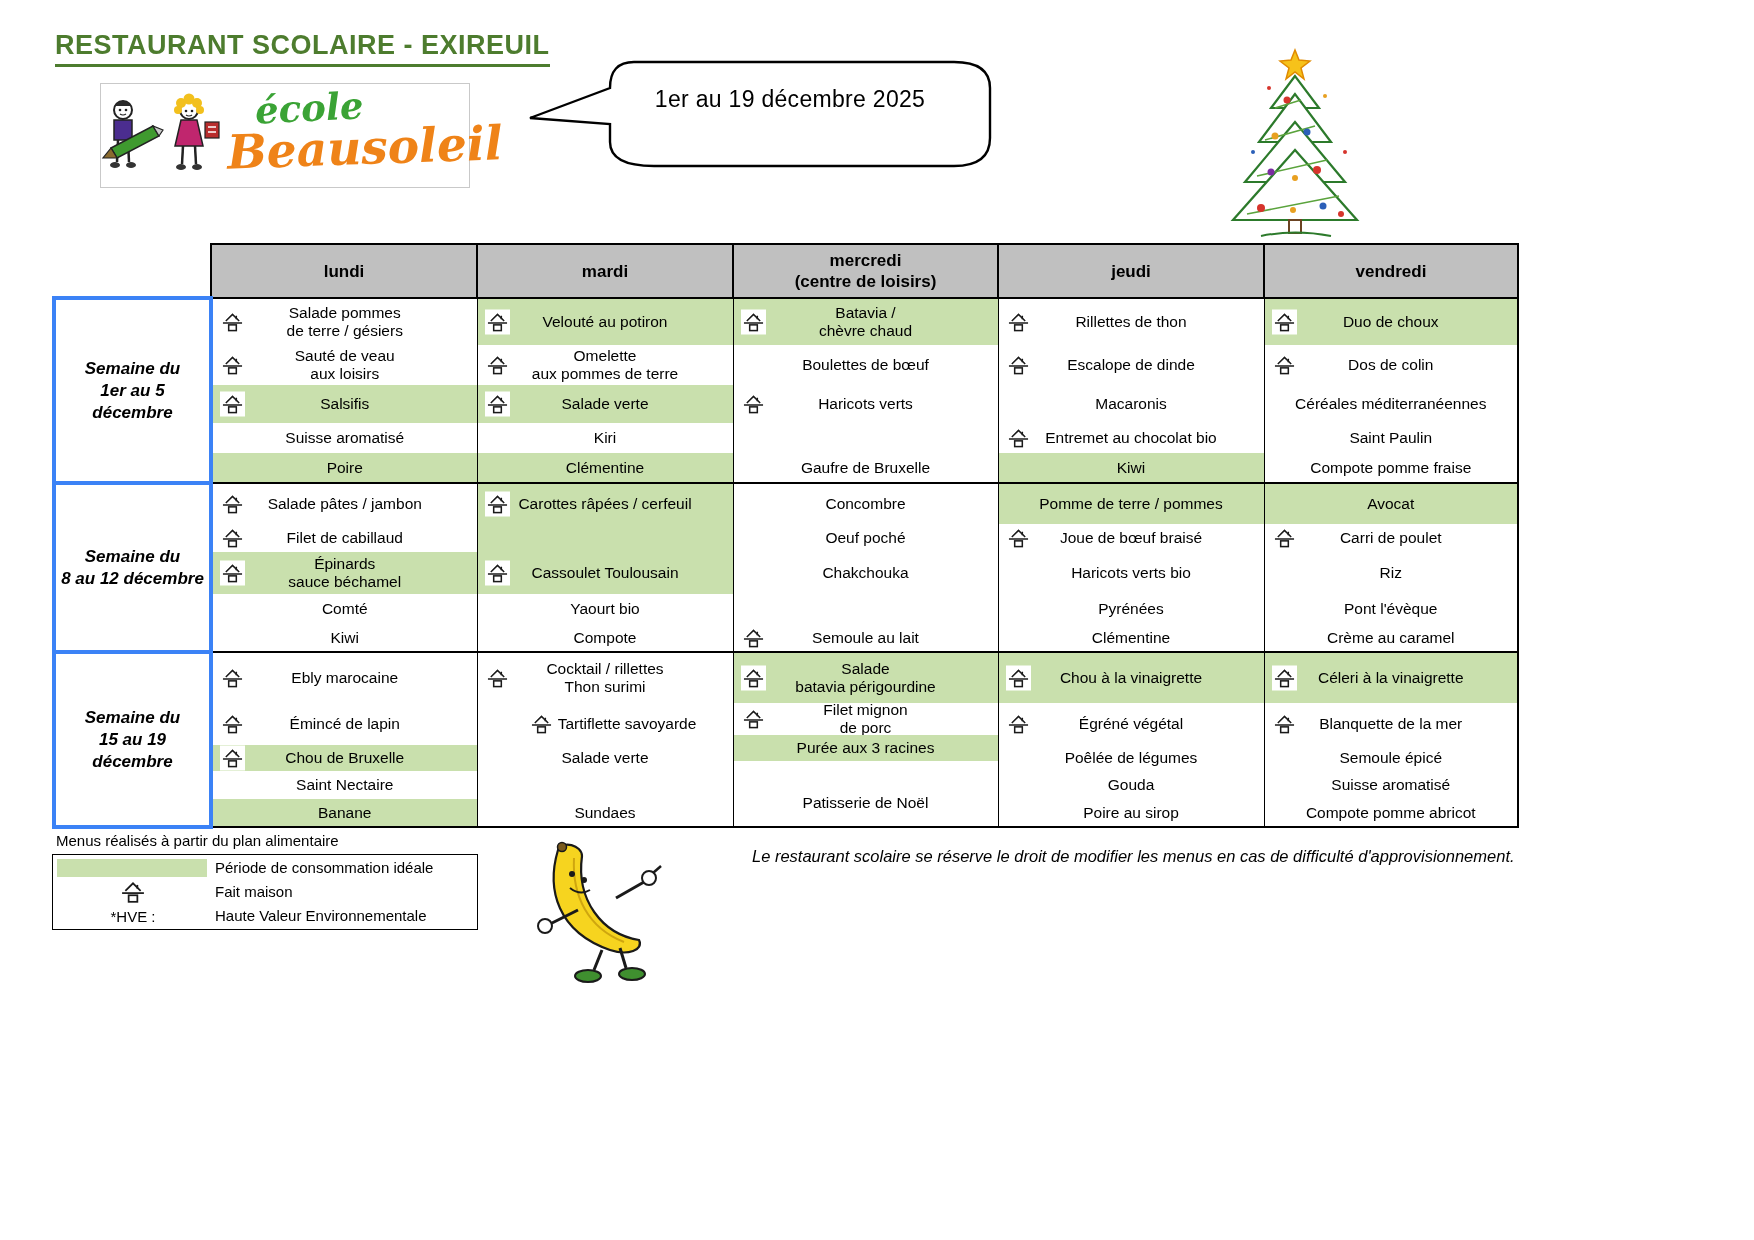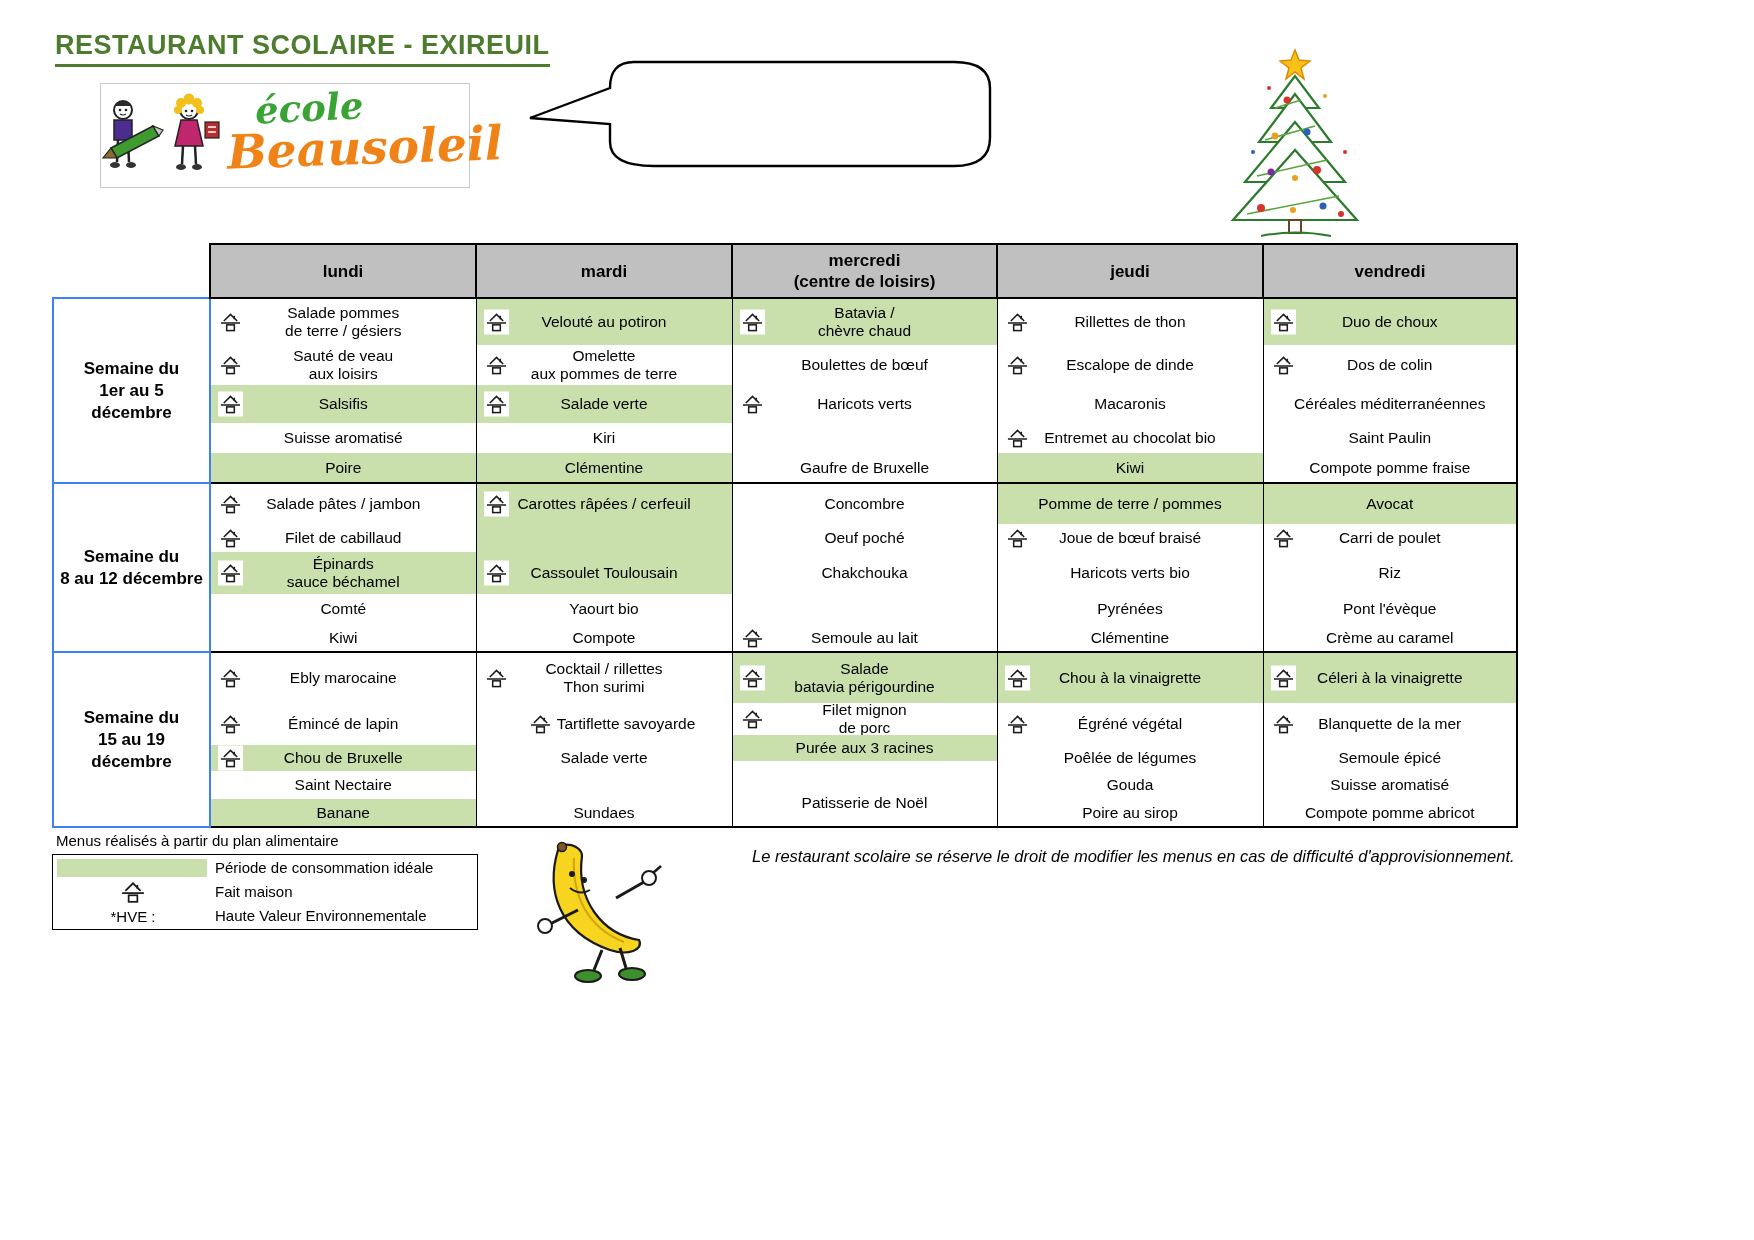--- a/index.html
+++ b/index.html
@@ -37,22 +37,22 @@
   
   #table-root{position:absolute;left:52px;top:243px;}
   table.menu-table{border-collapse:collapse;table-layout:fixed;}
   table.menu-table th,table.menu-table td{padding:0;}
   th.day-header{
     border:2px solid #000;background:#c0c0c0;height:52px;
     font-size:17px;font-weight:bold;text-align:center;vertical-align:middle;line-height:21px;
   }
   th.blank-header{border:none;background:transparent;}
   td.week-label{
-    border:2px solid #3b82f6;text-align:center;vertical-align:middle;
-    font-size:17px;font-weight:bold;line-height:22px;background:#fff;
+    border:4px solid #3b82f6;text-align:center;vertical-align:middle;
+    font-size:17px;font-weight:bold;line-height:22px;background:#fff;font-style:italic;
   }
   td.day-cell{
     border:1px solid #000;border-top-width:2px;border-bottom-width:2px;
     vertical-align:top;background:#fff;
   }
   td.day-cell.last{border-right-width:2px;}
   .cellcol{display:flex;flex-direction:column;width:100%;}
   .mline{
     position:relative;display:flex;flex-direction:column;align-items:center;
     justify-content:center;font-size:15.5px;line-height:18px;text-align:center;
@@ -124,20 +124,21 @@
   <div class="logo-words">
     <div class="logo-word1">école</div>
     <div class="logo-word2">Beausoleil</div>
   </div>
 </div>
 
 <svg class="bubble-svg" viewBox="0 0 470 114">
   <path d="M 110 4 L 430 4 Q 466 4 466 30 L 466 80 Q 466 108 430 108 L 130 108 Q 86 108 86 84 L 86 66 L 6 60 L 86 30 Q 86 4 110 4 Z" fill="#ffffff" stroke="#000" stroke-width="2.4"></path>
 </svg>
 <div class="bubble-text">
+  <div>1er au 19 décembre 2025</div>
 </div>
 
 <svg class="tree-svg" viewBox="0 0 180 190">
   <polygon points="90,2 94,12 105,13 96,20 99,31 90,24 81,31 84,20 75,13 86,12" fill="#f6c21a" stroke="#e08a00" stroke-width="1.5"></polygon>
   <polygon points="90,28 66,60 114,60" fill="#ffffff" stroke="#2c7a2b" stroke-width="2.2"></polygon>
   <polygon points="90,46 54,94 126,94" fill="#ffffff" stroke="#2c7a2b" stroke-width="2.2"></polygon>
   <polygon points="90,74 40,134 140,134" fill="#ffffff" stroke="#2c7a2b" stroke-width="2.2"></polygon>
   <polygon points="90,102 28,172 152,172" fill="#ffffff" stroke="#2c7a2b" stroke-width="2.2"></polygon>
   <path d="M70,60 L96,52 M60,92 L110,78 M52,128 L122,112 M42,166 L134,148" stroke="#5aa33c" stroke-width="1.6" fill="none"></path>
   <rect x="84" y="172" width="12" height="13" fill="#ffffff" stroke="#6b4423" stroke-width="2"></rect>

